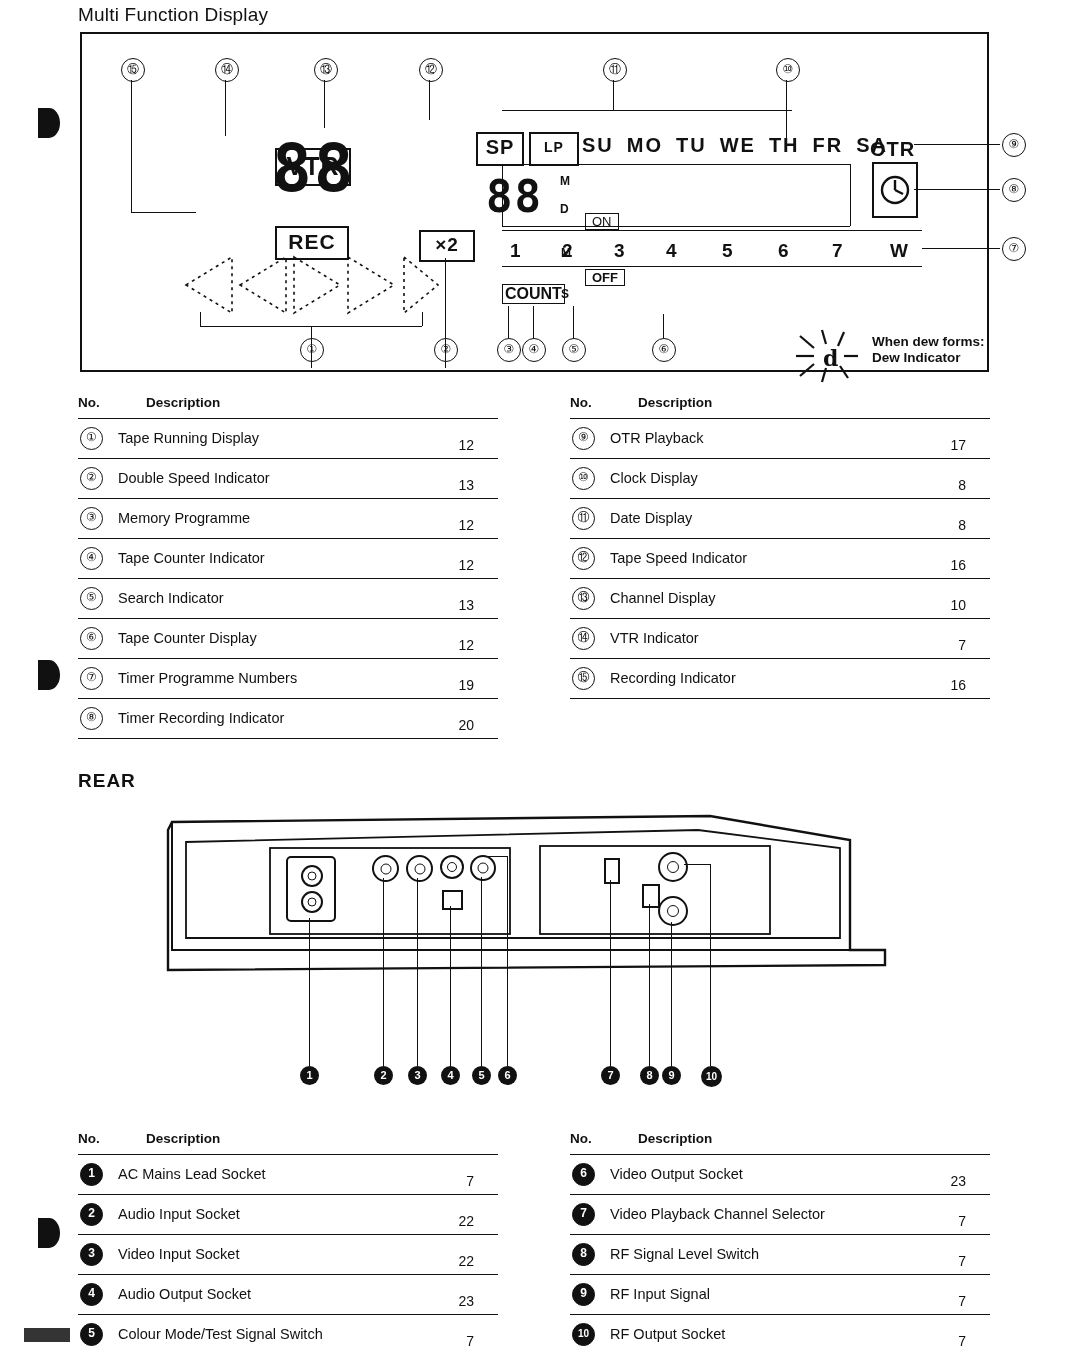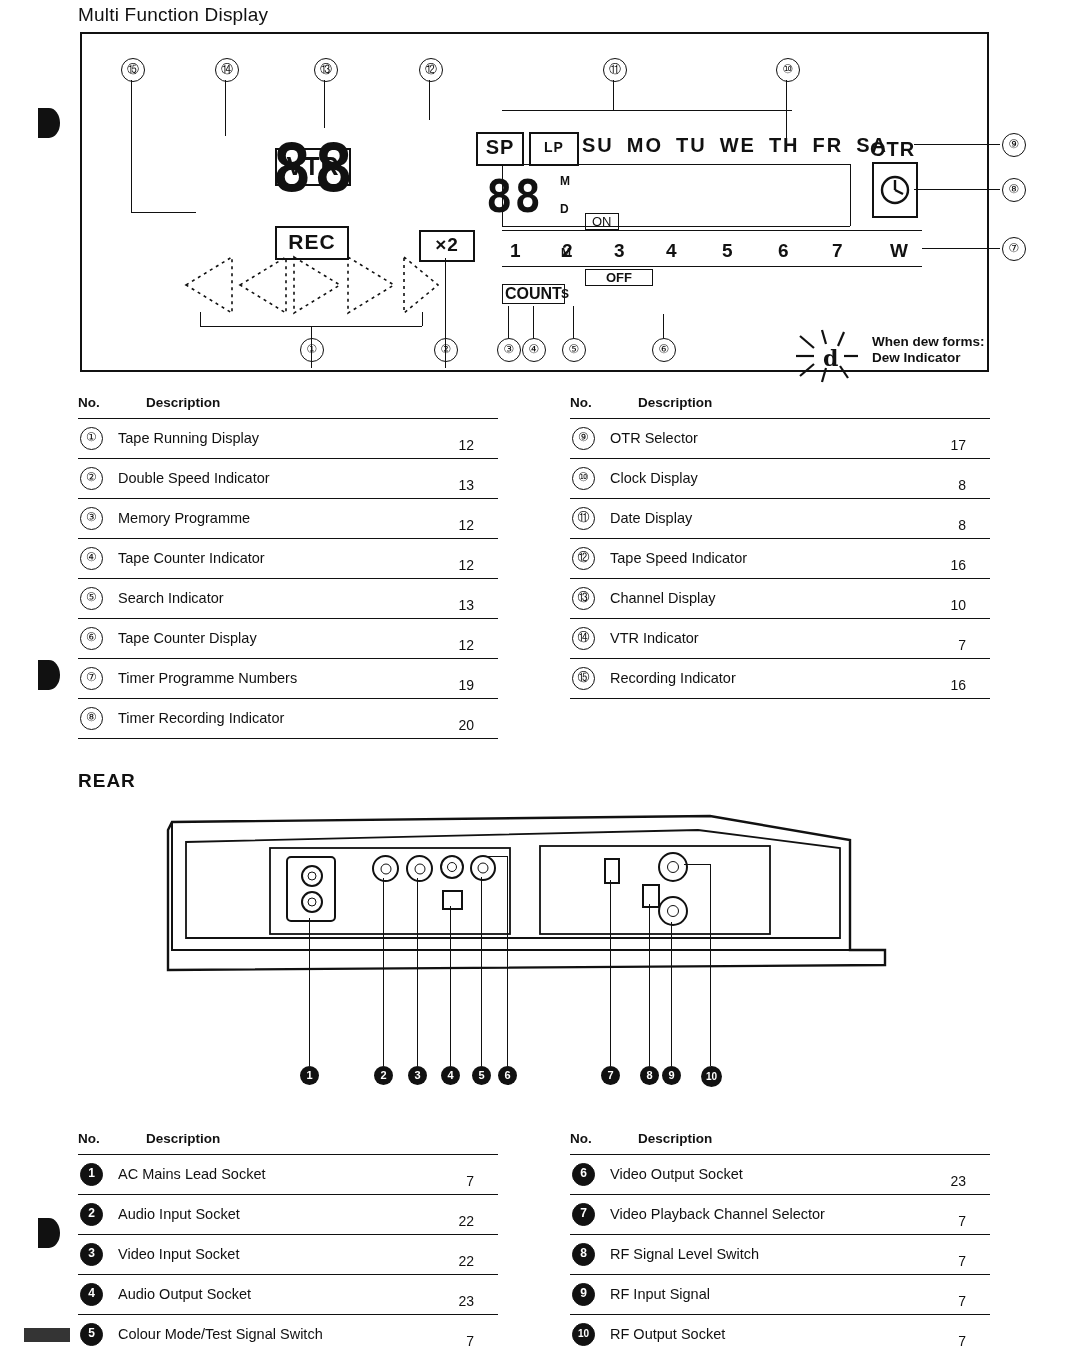--- a/index.html
+++ b/index.html
@@ -39,21 +39,21 @@
     position:absolute; border:2.4px solid #111; font-weight:bold;
     text-align:center; letter-spacing:1px; background:#fff;
   }
   #vtr-box { left:193px; top:114px; width:72px; height:34px; font-size:25px; line-height:32px; }
   #rec-box { left:193px; top:192px; width:70px; height:30px; font-size:21px; line-height:27px; }
   #x2-box  { left:337px; top:196px; width:52px; height:28px; font-size:19px; line-height:25px; }
   #sp-box  { left:394px; top:98px; width:44px; height:30px; font-size:20px; line-height:27px; }
   #lp-box  { left:447px; top:98px; width:46px; height:30px; font-size:14px; line-height:27px; }
   #otr-lbl { position:absolute; left:788px; top:104px; font-size:20px; font-weight:bold; letter-spacing:1px;}
   #on-lbl  { position:absolute; left:503px; top:137px; font-size:13px; font-weight:normal; border:1.6px solid #111; padding:0 6px;margin-top:42px;}
-  #off-lbl { position:absolute; left:503px; top:235px; font-size:13px; font-weight:bold; border:1.6px solid #111; padding:0 20px;}
+  #off-lbl { position:absolute; left:503px; top:235px; font-size:13px; font-weight:bold; border:1.6px solid #111; padding:0 6px;}
   #count-lbl { position:absolute; left:420px; top:250px; font-size:16px; font-weight:bold; border:1.6px solid #111; padding:0 2px;}
 
   .md-lbl { position:absolute; font-size:12px; font-weight:bold; }
 
   
   .digits {
     position:absolute; font-family:"DejaVu Sans Mono", monospace;
     font-weight:bold; color:#111; letter-spacing:2px;
   }
 
@@ -280,21 +280,21 @@
   </div>
 
   <div class="tbl" id="disp-tbl-right" style="left:570px; top:392px;">
     <div class="hdr">
       <span class="no">No.</span>
       <span class="desc">Description</span>
       <span class="page">Page</span>
     </div>
     <div class="rowline">
         <span class="cnum">⑨</span>
-        <span class="rdesc">OTR Selector</span>
+        <span class="rdesc">OTR Playback</span>
         <span class="rpage">17</span>
       </div>
     <div class="rowline">
         <span class="cnum">⑩</span>
         <span class="rdesc">Clock Display</span>
         <span class="rpage">8</span>
       </div>
     <div class="rowline">
         <span class="cnum">⑪</span>
         <span class="rdesc">Date Display</span>

